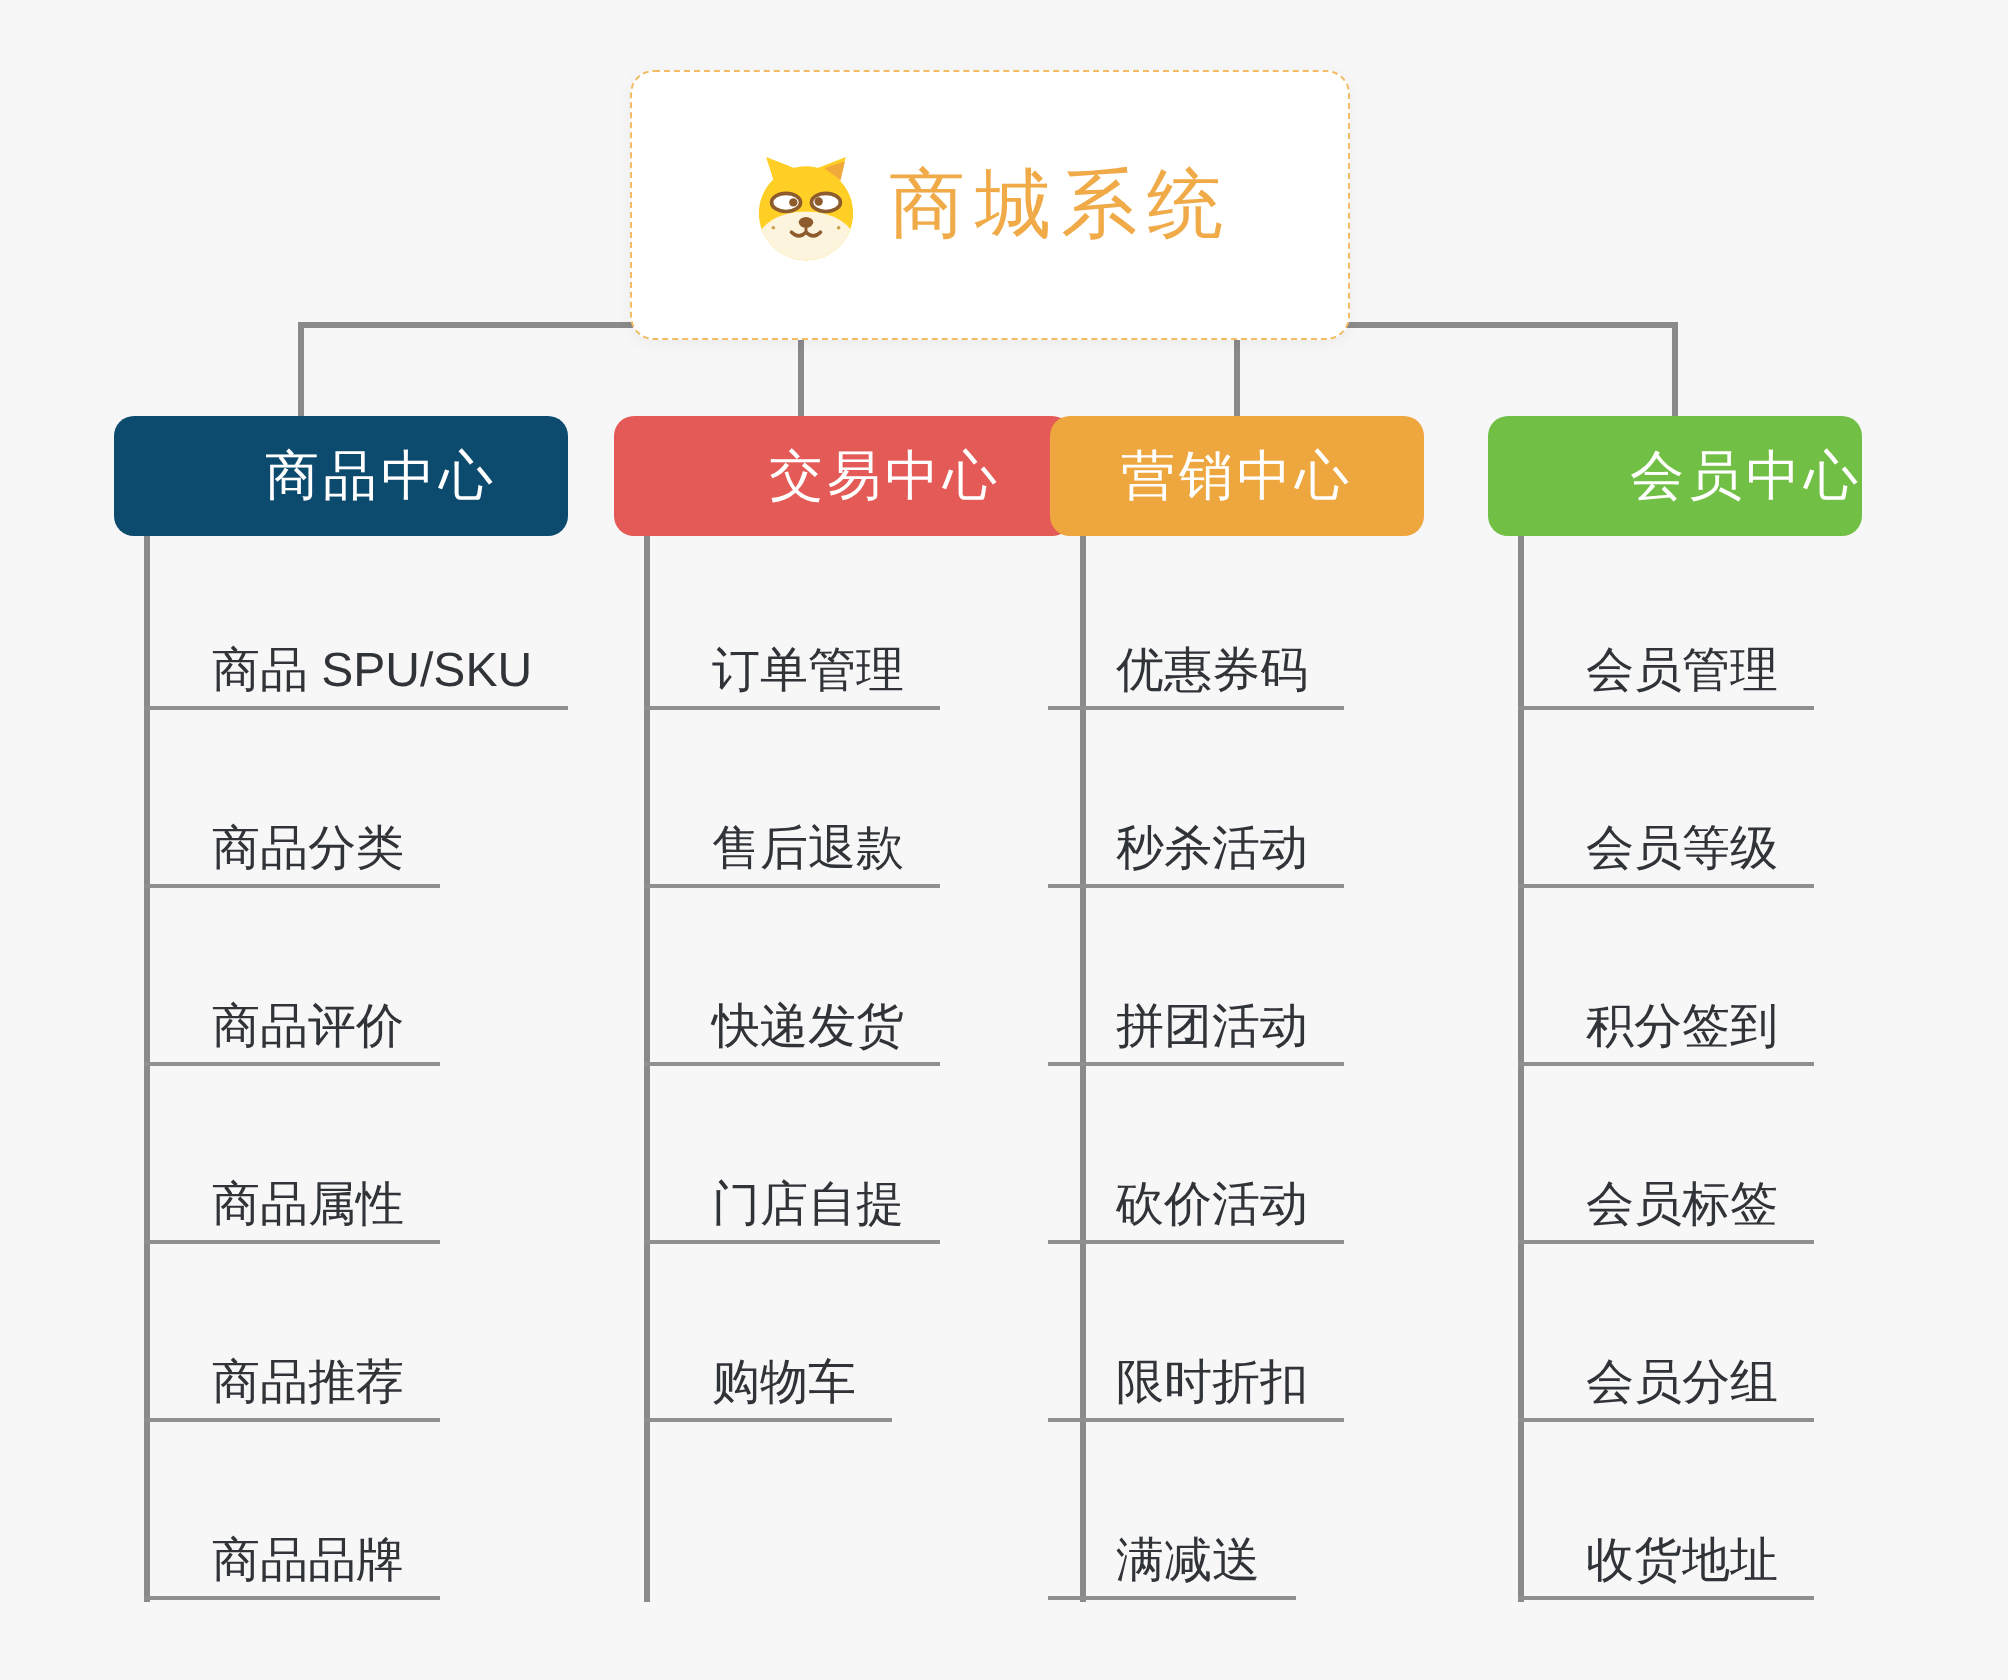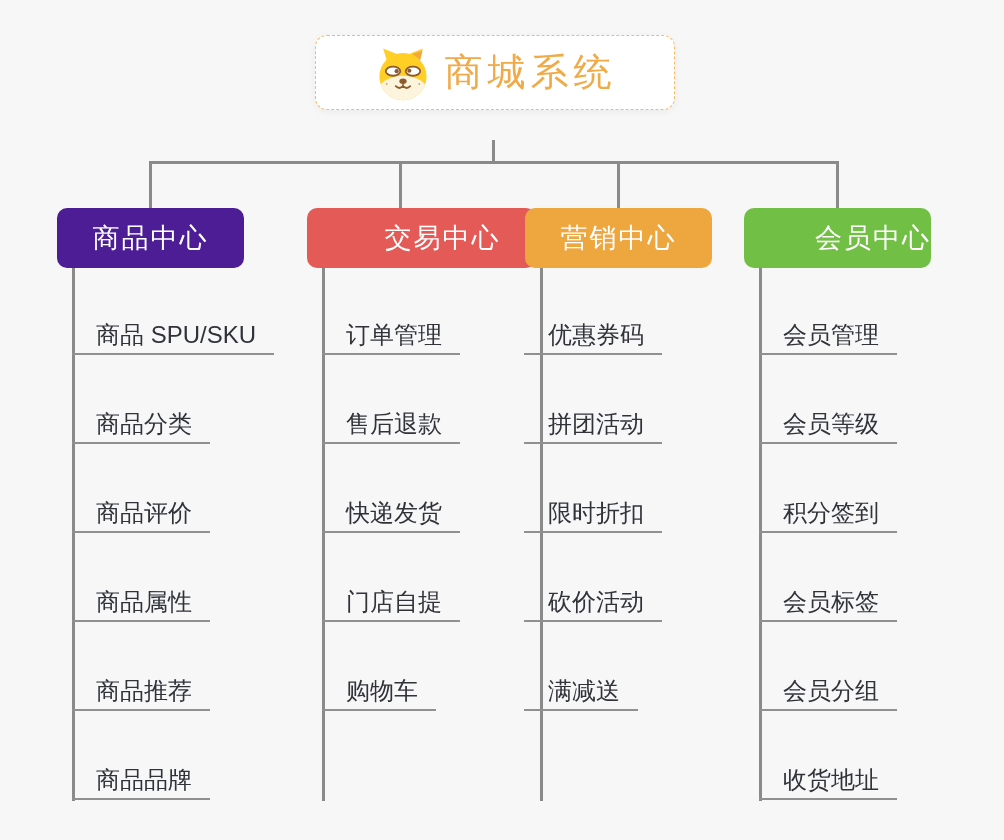--- a/index.html
+++ b/index.html
@@ -14,21 +14,21 @@
   .conn { position: absolute; background: #8a8a8a; }
   .stub  { left: 492px; top: 140px; width: 3px;  height: 24px; }
   .rail  { left: 149px; top: 161px; width: 690px; height: 3px; }
   .drop  { top: 162px; width: 3px; height: 46px; }
   .d0 { left: 149px; } .d1 { left: 399px; } .d2 { left: 617px; } .d3 { left: 836px; }
   .spine { top: 268px; width: 3px; height: 533px; }
   .s0 { left: 72px; } .s1 { left: 322px; } .s2 { left: 540px; } .s3 { left: 759px; }
 
   
   .root-node {
-    position: absolute; left: 315px; top: 35px; width: 360px; height: 75px;
+    position: absolute; left: 315px; top: 35px; width: 360px; height: 135px;
     background: #ffffff; border: 1px dashed #f3bb64; border-radius: 12px;
     box-shadow: 0 2px 8px rgba(0,0,0,0.05);
     display: flex; align-items: center; justify-content: center; gap: 13px;
     box-sizing: border-box;
   }
   .root-title {
     font-size: 38px; letter-spacing: 5px; font-weight: 400;
     white-space: nowrap;
   }
   .dog-icon { width: 58px; height: 58px; flex: 0 0 auto; }
@@ -43,21 +43,21 @@
 
   
   .leaves {
     position: absolute; top: 317px;
     display: flex; flex-direction: column; align-items: flex-start; gap: 51px;
   }
   .l0 { left: 72px; } .l1 { left: 322px; } .l2 { left: 524px; } .l3 { left: 759px; }
   .leaf {
     box-sizing: content-box;
     height: 36px; display: flex; align-items: center;
-    padding: 0 18px 0 24px;
+    padding: 0 18px 0 34px;
     border-bottom: 2px solid #909090;
     font-size: 24px; color: #303338; white-space: nowrap;
   }
 </style>
 </head>
 <body>
 
 <div class="stage">
 
   <div class="conn stub"></div>
@@ -87,21 +87,21 @@
       <circle cx="39" cy="29.5" r="2.3" fill="#8d5b2c"></circle>
       <ellipse cx="32" cy="41" rx="4" ry="3" fill="#8d5b2c"></ellipse>
       <path d="M32 43 L32 46.5" stroke="#8d5b2c" stroke-width="1.6" stroke-linecap="round"></path>
       <path d="M24 46.5 Q28 50.5 32 46.5 Q36 50.5 40 46.5" fill="none" stroke="#8d5b2c" stroke-width="2" stroke-linecap="round"></path>
       <circle cx="14" cy="44" r="1" fill="#c9a24e"></circle>
       <circle cx="50" cy="44" r="1" fill="#c9a24e"></circle>
     </svg>
     <span class="root-title" style="color: rgb(240, 170, 72);">商城系统</span>
   </div>
 
-  <div class="branch b0" style="background-color: #4c1d95;">
+  <div class="branch b0" style="background-color: #0c4a6e; padding-left: 40px;">
     <span>商品中心</span>
   </div>
   <div class="branch b1" style="background-color: rgb(228, 90, 86);">
     <span>交易中心</span>
   </div>
   <div class="branch b2" style="background-color: rgb(238, 166, 62); align-items: center;">
     <span>营销中心</span>
   </div>
   <div class="branch b3" style="background-color: rgb(113, 191, 68);">
     <span>会员中心</span>
@@ -119,23 +119,24 @@
   <div class="leaves l1">
     <div class="leaf">订单管理</div>
     <div class="leaf">售后退款</div>
     <div class="leaf">快递发货</div>
     <div class="leaf">门店自提</div>
     <div class="leaf">购物车</div>
   </div>
 
   <div class="leaves l2">
     <div class="leaf">优惠券码</div>
+    <div class="leaf">秒杀活动</div>
     <div class="leaf">拼团活动</div>
+    <div class="leaf">砍价活动</div>
     <div class="leaf">限时折扣</div>
-    <div class="leaf">砍价活动</div>
     <div class="leaf">满减送</div>
   </div>
 
   <div class="leaves l3">
     <div class="leaf">会员管理</div>
     <div class="leaf">会员等级</div>
     <div class="leaf">积分签到</div>
     <div class="leaf">会员标签</div>
     <div class="leaf">会员分组</div>
     <div class="leaf">收货地址</div>

